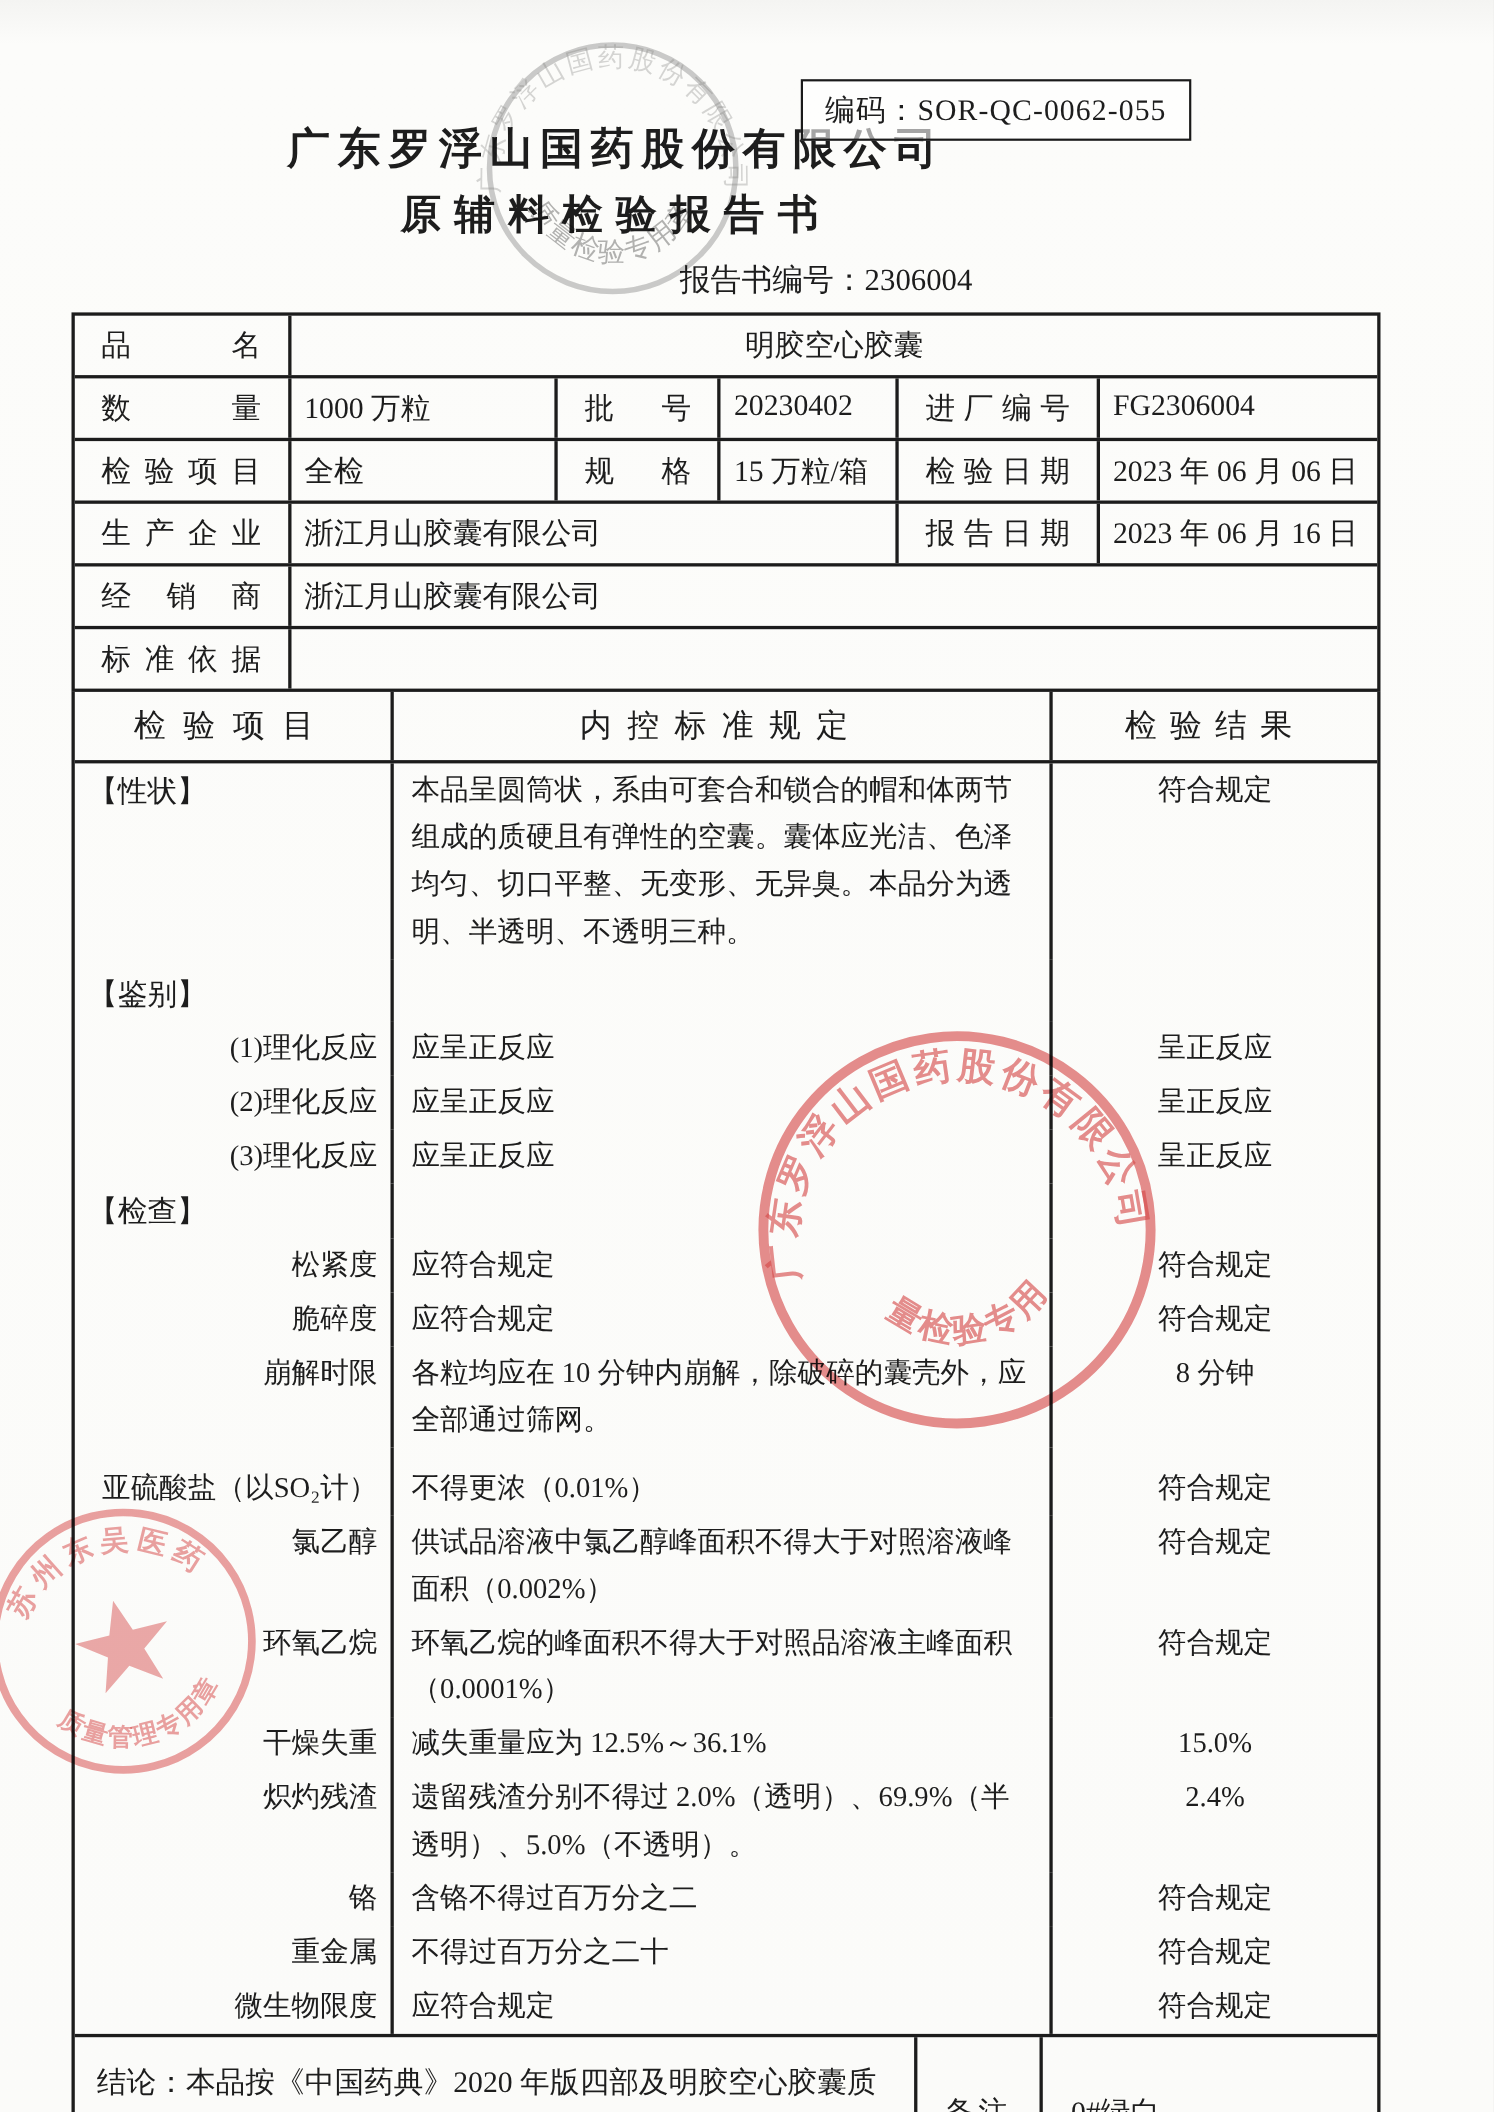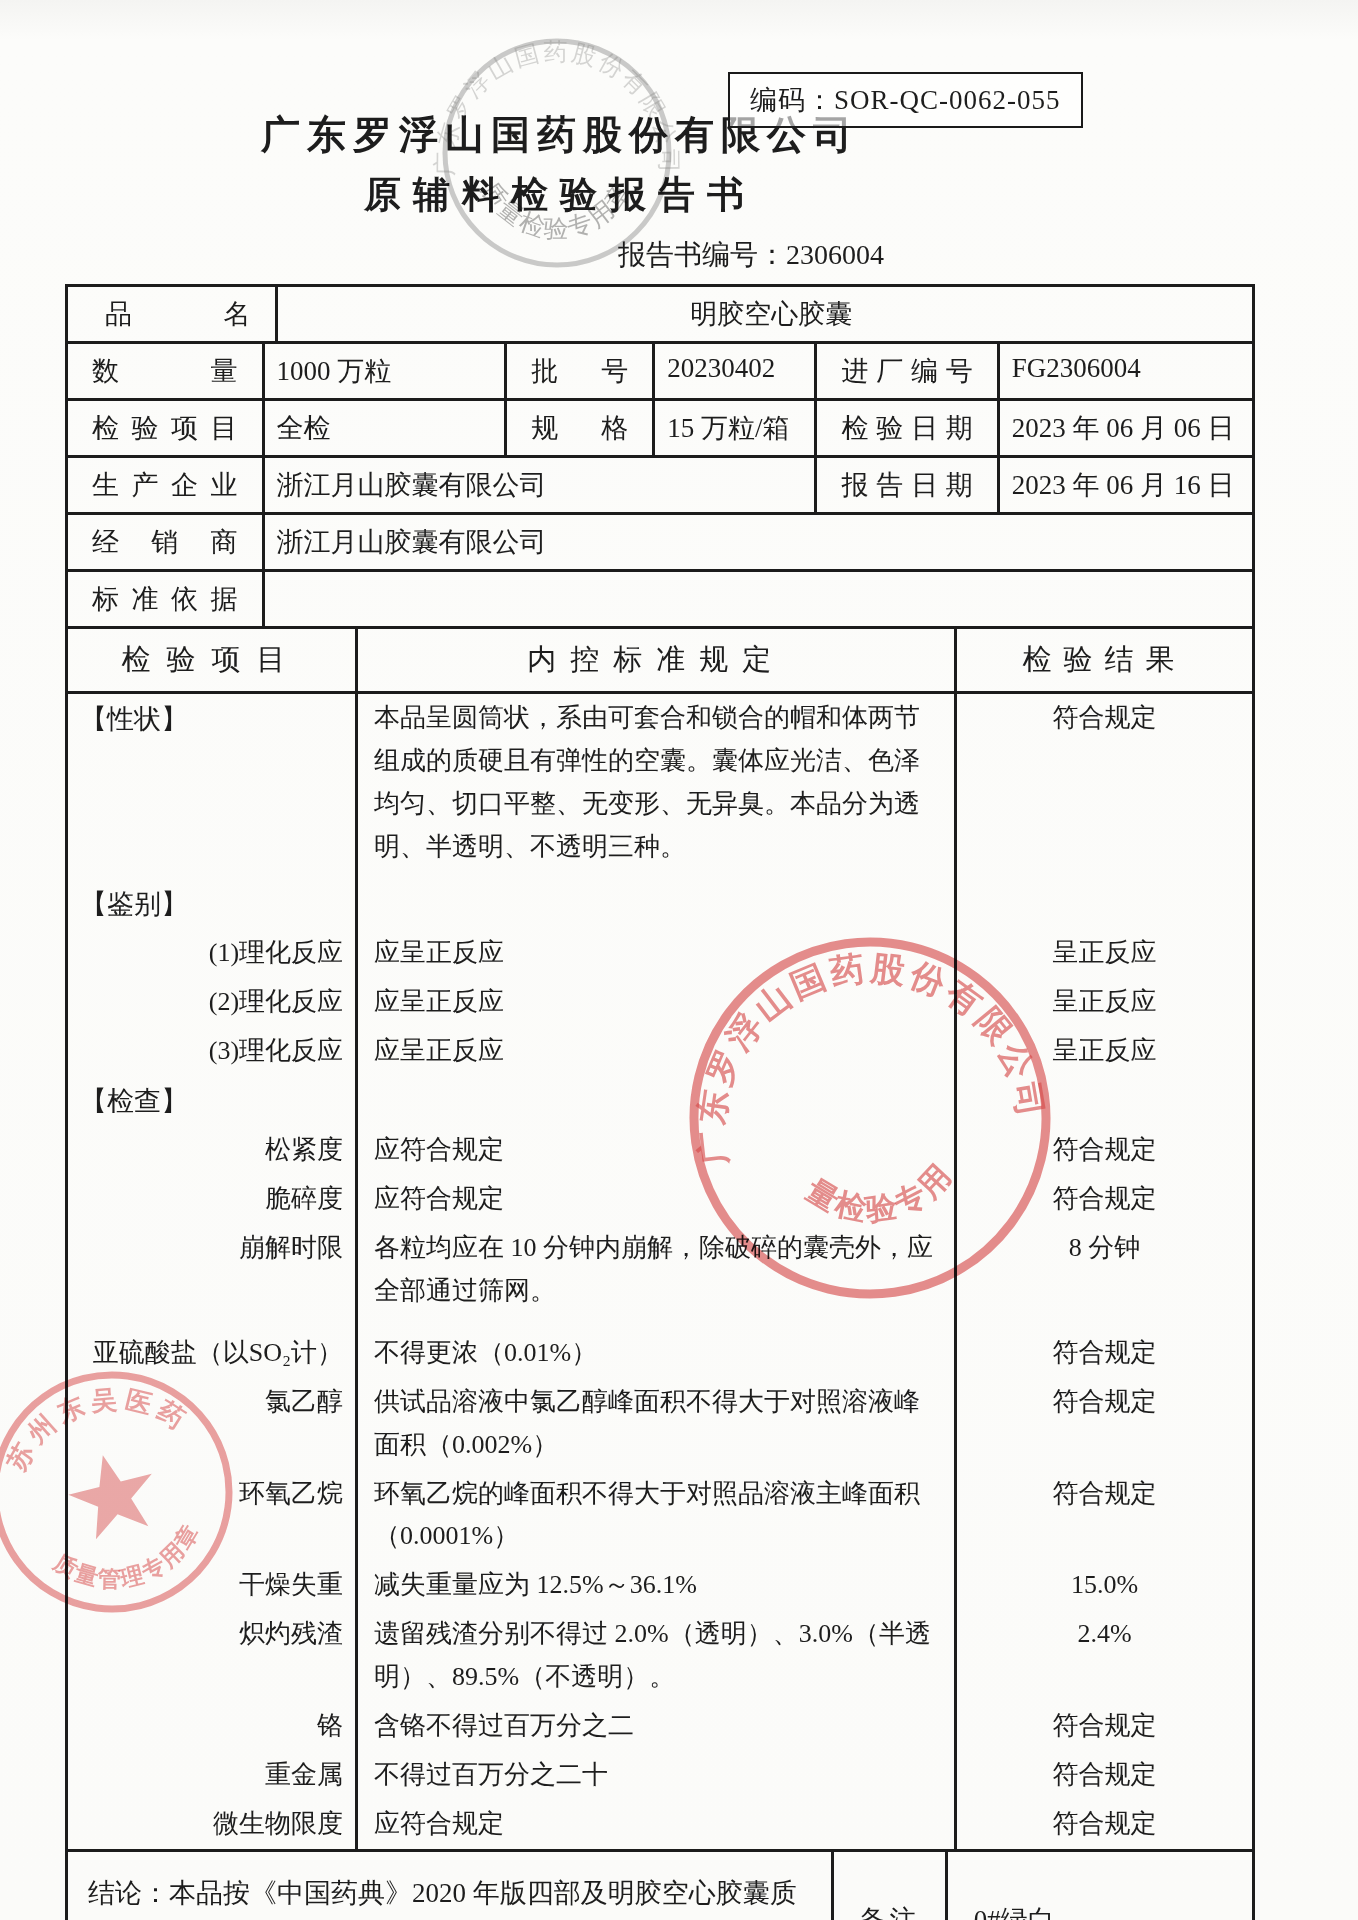--- a/index.html
+++ b/index.html
@@ -18,21 +18,21 @@
   
   .info-table{margin-left:65px;width:1190px;border:3px solid #1c1c1c;font-size:27px;box-sizing:border-box;}
   .irow{display:flex;align-items:stretch;}
   .irow + .irow{border-top:3px solid #1c1c1c;}
   .irow>div{padding:9px 12px;box-sizing:border-box;}
   .bdr{border-right:3px solid #1c1c1c;}
   .jl{text-align:justify;text-align-last:justify;padding-left:24px !important;padding-right:24px !important;}
   .w1{width:16.6%}.w2{width:20.5%}.w3{width:12.5%}.w4{width:13.7%}.w5{width:15.4%}
   .w6{flex:1}.w234{width:46.7%}.w26{flex:1}
   .center{text-align:center;}
-  .tall{padding-top:15px;padding-bottom:15px;margin-left:13px;}
+  .tall{padding-top:15px;padding-bottom:15px;}
   .results-table{margin-left:65px;width:1190px;border:3px solid #1c1c1c;border-top:none;
     font-size:26px;box-sizing:border-box;}
   .rhead{display:flex;border-bottom:3px solid #1c1c1c;font-size:29px;}
   .rhead>div{padding:11px 0;box-sizing:border-box;text-align:center;}
   .rc1{width:24.5%;border-right:3px solid #1c1c1c;letter-spacing:16px;}
   .rc2{width:50.6%;border-right:3px solid #1c1c1c;letter-spacing:14px;}
   .rc3{flex:1;letter-spacing:12px;}
   .rbody{line-height:1.65;}
   .trow{display:flex;align-items:stretch;}
   .trow>div{box-sizing:border-box;}
@@ -173,21 +173,21 @@
         <div class="c2">环氧乙烷的峰面积不得大于对照品溶液主峰面积（0.0001%）</div>
         <div class="c3">符合规定</div>
       </div>
       <div class="trow">
         <div class="c1">干燥失重</div>
         <div class="c2">减失重量应为 12.5%～36.1%</div>
         <div class="c3">15.0%</div>
       </div>
       <div class="trow">
         <div class="c1">炽灼残渣</div>
-        <div class="c2">遗留残渣分别不得过 2.0%（透明）、3.0%（半透明）、89.5%（不透明）。</div>
+        <div class="c2">遗留残渣分别不得过 2.0%（透明）、69.9%（半透明）、5.0%（不透明）。</div>
         <div class="c3">2.4%</div>
       </div>
       <div class="trow">
         <div class="c1">铬</div>
         <div class="c2">含铬不得过百万分之二</div>
         <div class="c3">符合规定</div>
       </div>
       <div class="trow">
         <div class="c1">重金属</div>
         <div class="c2">不得过百万分之二十</div>

